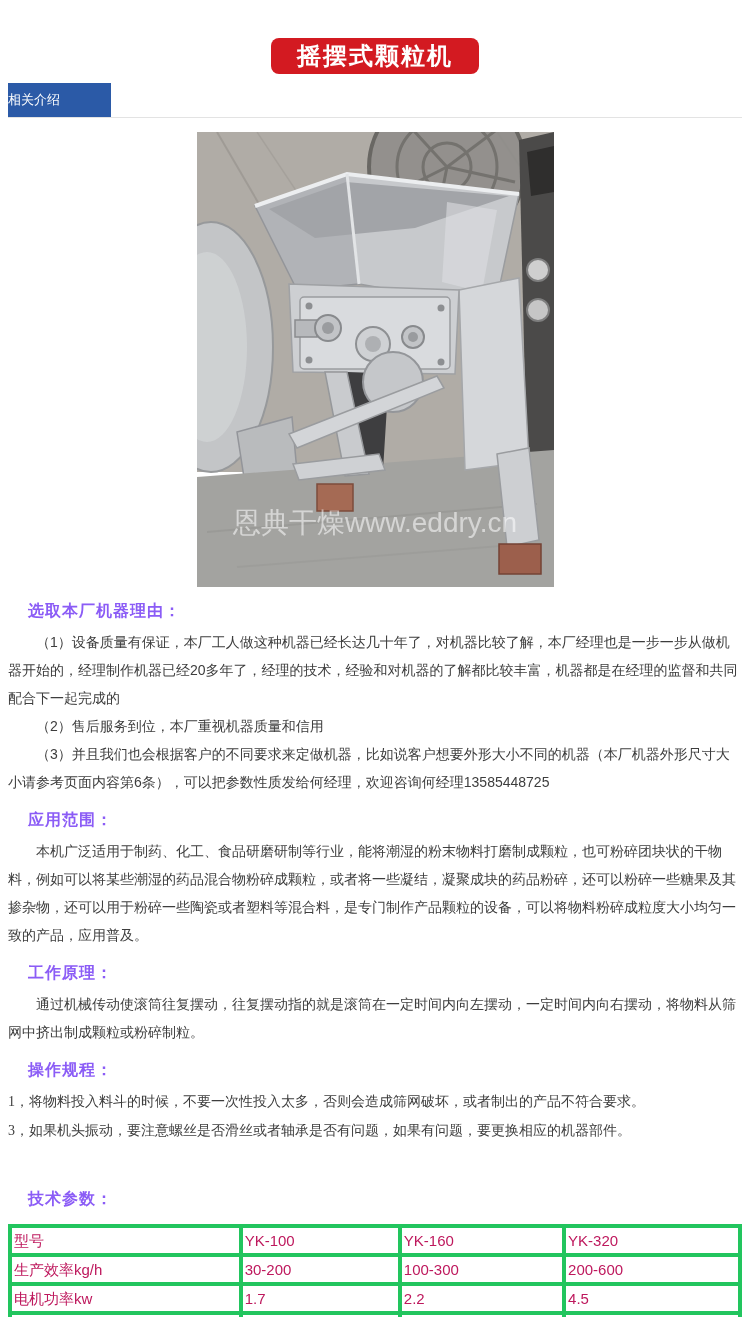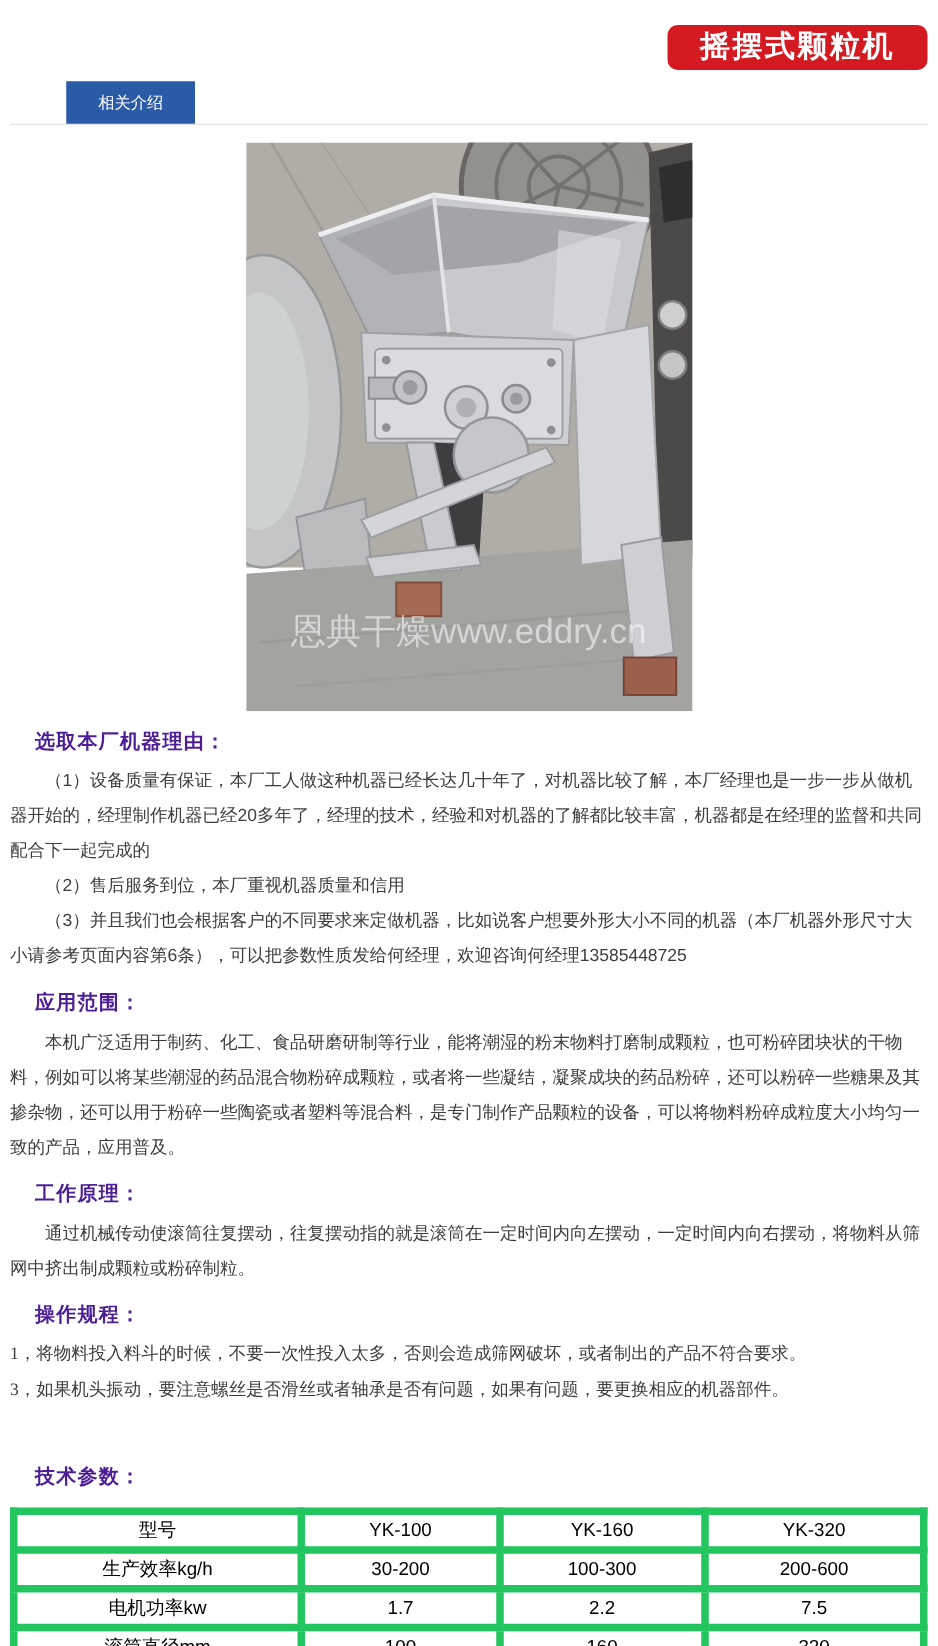--- a/index.html
+++ b/index.html
@@ -5,59 +5,58 @@
   * { margin:0; padding:0; box-sizing:border-box; }
   html,body { background:#ffffff; }
   body {
     width:750px; height:1317px; margin:0 auto; position:relative;
     font-family:"Liberation Sans","DejaVu Sans",sans-serif;
     color:#3d3d3d; overflow:hidden;
   }
   .page { width:750px; padding:0 8px; }
 
   
-  .banner-wrap { padding-top:20px; display:flex; justify-content:flex-end; }
+  .banner-wrap { padding-top:38px; display:flex; justify-content:center; }
   .banner {
     background:#d31a21; color:#ffffff; font-weight:bold; font-size:24px;
     letter-spacing:2px; padding:5px 26px; border-radius:8px; line-height:26px;
   }
 
   
   .tabbar { margin-top:9px; border-bottom:1px solid #e3e3e3; padding-left:0; }
   .tab {
     display:inline-block; background:#2b5aa7; color:#ffffff; font-size:13px;
-    width:103px; height:34px; line-height:34px; text-align:center; vertical-align:bottom;
+    width:103px; height:34px; line-height:34px; text-align:left; vertical-align:bottom;
     cursor:pointer;
-    margin-left:45px;
   }
 
   
   .photo-wrap { display:flex; justify-content:center; margin-top:14px; }
   .photo { width:357px; height:455px; display:block; }
 
   
   .content { margin-top:12px; }
   h3.sec-heading {
-    color:#4c1d95; font-size:16px; font-weight:bold;
+    color:#8b5cf6; font-size:16px; font-weight:bold;
     margin:14px 0 6px 20px; letter-spacing:1px;
   }
   p.body-text {
     font-size:14px; line-height:28px; color:#3d3d3d; text-indent:2em;
     margin:0;
   }
   .op-item { font-size:14px; line-height:29px; color:#3d3d3d;font-family:Liberation Serif, serif; }
 
   
   table.specs {
     width:734px; border-collapse:collapse; margin-top:14px;
     table-layout:fixed;
   }
   table.specs td {
-    border:6px solid #22c55e; text-align:center; font-size:15px;
-    color:#000000; height:25px; padding:0 2px; line-height:25px;
+    border:4px solid #22c55e; font-size:15px;
+    color:#be185d; height:25px; padding:0 2px; line-height:25px;
     overflow:hidden; white-space:nowrap;
   }
   table.specs { border:2px solid #1a1a1a; }
 </style>
 </head>
 <body>
 
 <div class="page">
 
   <div class="banner-wrap">
@@ -189,21 +188,21 @@
         <tr>
           <td>生产效率kg/h</td>
           <td>30-200</td>
           <td>100-300</td>
           <td>200-600</td>
         </tr>
         <tr>
           <td>电机功率kw</td>
           <td>1.7</td>
           <td>2.2</td>
-          <td>7.5</td>
+          <td>4.5</td>
         </tr>
         <tr>
           <td>滚筒直径mm</td>
           <td>100</td>
           <td>160</td>
           <td>320</td>
         </tr>
 
       </tbody>
     </table>

